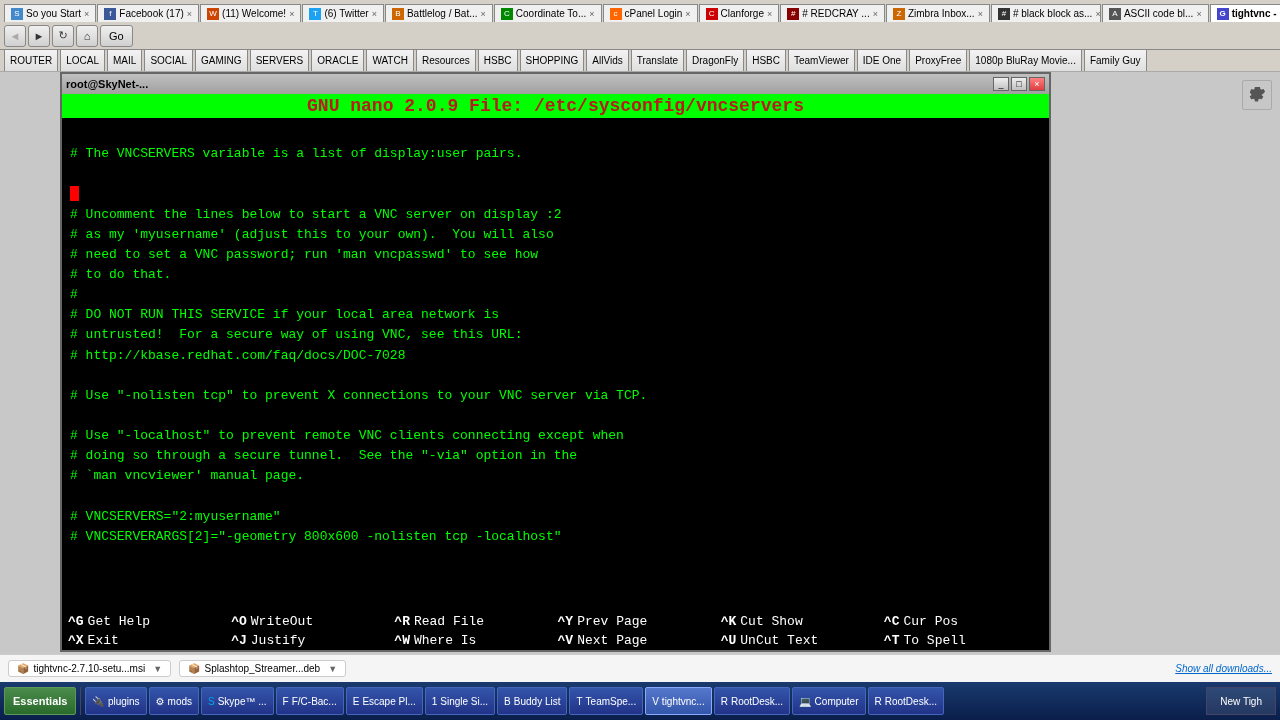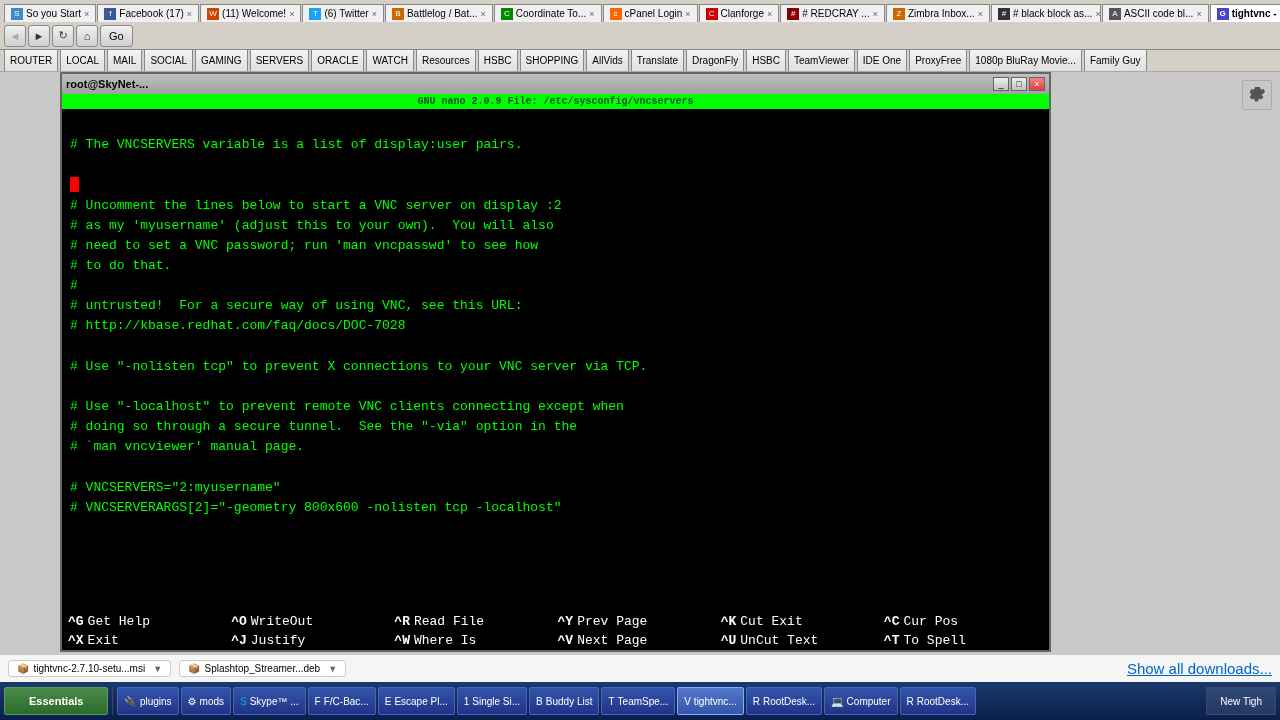--- a/index.html
+++ b/index.html
@@ -192,24 +192,24 @@
       font-family: 'Courier New', monospace;
       font-size: 13px;
       flex: 1;
       display: flex;
       flex-direction: column;
       overflow: hidden;
     }
 
     .nano-header {
       background: #00ff00;
-      color: #14532d;
+      color: #b91c1c;
       padding: 2px 8px;
       font-family: 'Courier New', monospace;
-      font-size: 10px;
+      font-size: 18px;
       font-weight: bold;
       text-align: center;
       flex-shrink: 0;
     }
 
     .nano-body {
       flex: 1;
       padding: 6px 8px;
       overflow: hidden;
       position: relative;
@@ -288,21 +288,21 @@
       padding: 0 4px;
       gap: 2px;
       flex-shrink: 0;
     }
 
     .taskbar-start {
       background: linear-gradient(to bottom, #4a8a4a, #2a6a2a);
       color: white;
       font-size: 11px;
       font-weight: bold;
-      padding: 2px 24px;
+      padding: 2px 8px;
       border-radius: 2px;
       cursor: pointer;
       height: 28px;
       display: flex;
       align-items: center;
       border: 1px solid #5a9a5a;
     }
 
     .taskbar-separator {
       width: 1px;
@@ -383,24 +383,25 @@
       padding: 2px 8px;
       font-size: 10px;
       cursor: pointer;
       display: flex;
       align-items: center;
       gap: 4px;
     }
 
     .download-right {
       margin-left: auto;
-      font-size: 15px;
+      font-size: 10px;
       color: #0066cc;
       cursor: pointer;
       text-decoration: underline;
+      font-style: italic;
     }
 
     .content-wrapper {
       flex: 1;
       display: flex;
       flex-direction: column;
       overflow: hidden;
     }
 
     .page-content {
@@ -516,20 +517,21 @@
           <div class="nano-body">
             <div class="nano-line">&nbsp;</div>
             <div class="nano-line"># The VNCSERVERS variable is a list of display:user pairs.</div>
             <div class="nano-line">&nbsp;</div>
             <div class="nano-line"><span class="nano-cursor"></span></div>
             <div class="nano-line"># Uncomment the lines below to start a VNC server on display :2</div>
             <div class="nano-line"># as my 'myusername' (adjust this to your own).  You will also</div>
             <div class="nano-line"># need to set a VNC password; run 'man vncpasswd' to see how</div>
             <div class="nano-line"># to do that.</div>
             <div class="nano-line">#</div>
+            <div class="nano-line"># DO NOT RUN THIS SERVICE if your local area network is</div>
             <div class="nano-line"># untrusted!  For a secure way of using VNC, see this URL:</div>
             <div class="nano-line"># http://kbase.redhat.com/faq/docs/DOC-7028</div>
             <div class="nano-line">&nbsp;</div>
             <div class="nano-line"># Use "-nolisten tcp" to prevent X connections to your VNC server via TCP.</div>
             <div class="nano-line">&nbsp;</div>
             <div class="nano-line"># Use "-localhost" to prevent remote VNC clients connecting except when</div>
             <div class="nano-line"># doing so through a secure tunnel.  See the "-via" option in the</div>
             <div class="nano-line"># `man vncviewer' manual page.</div>
             <div class="nano-line">&nbsp;</div>
             <div class="nano-line"># VNCSERVERS="2:myusername"</div>
@@ -549,21 +551,21 @@
             <div class="nano-cmd">
               <span class="nano-key">^R</span>
               <span class="nano-cmd-label"> Read File</span>
             </div>
             <div class="nano-cmd">
               <span class="nano-key">^Y</span>
               <span class="nano-cmd-label"> Prev Page</span>
             </div>
             <div class="nano-cmd">
               <span class="nano-key">^K</span>
-              <span class="nano-cmd-label"> Cut Exit</span>
+              <span class="nano-cmd-label"> Cut Show</span>
             </div>
             <div class="nano-cmd">
               <span class="nano-key">^C</span>
               <span class="nano-cmd-label"> Cur Pos</span>
             </div>
           </div>
 
           <div class="nano-footer-row" style="background:#000; padding:2px 4px;">
             <div class="nano-cmd">
               <span class="nano-key">^X</span>

